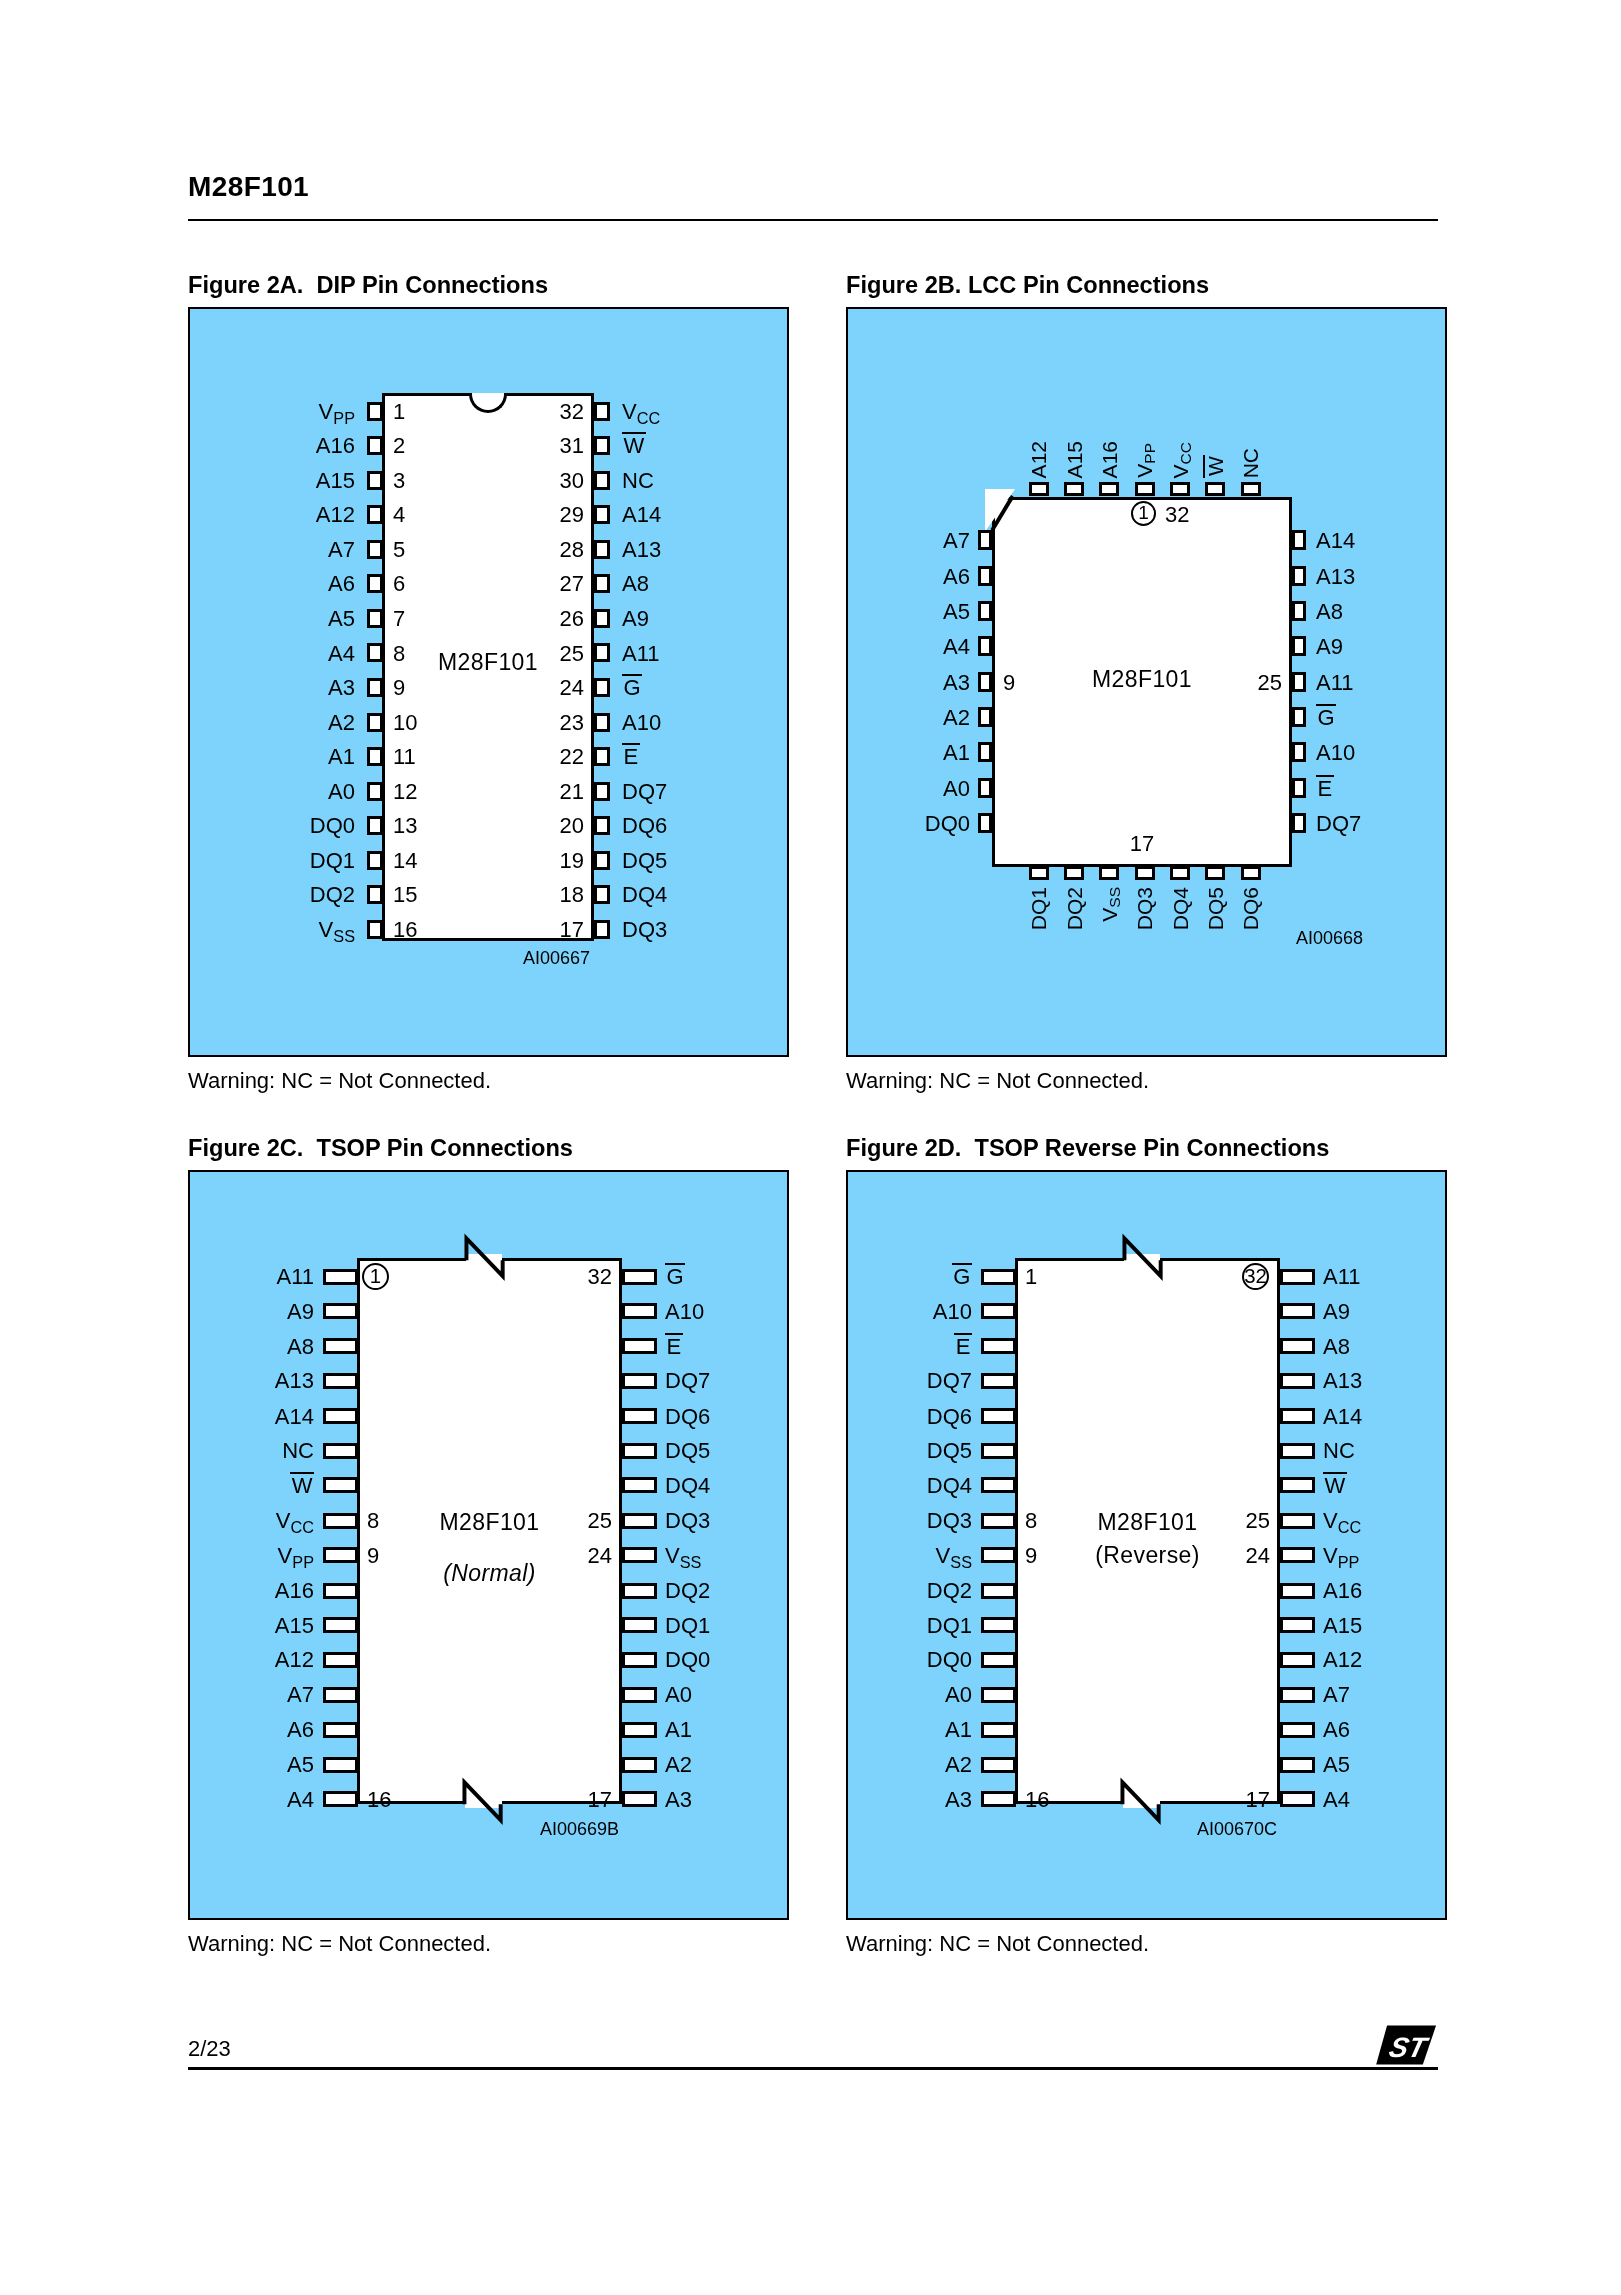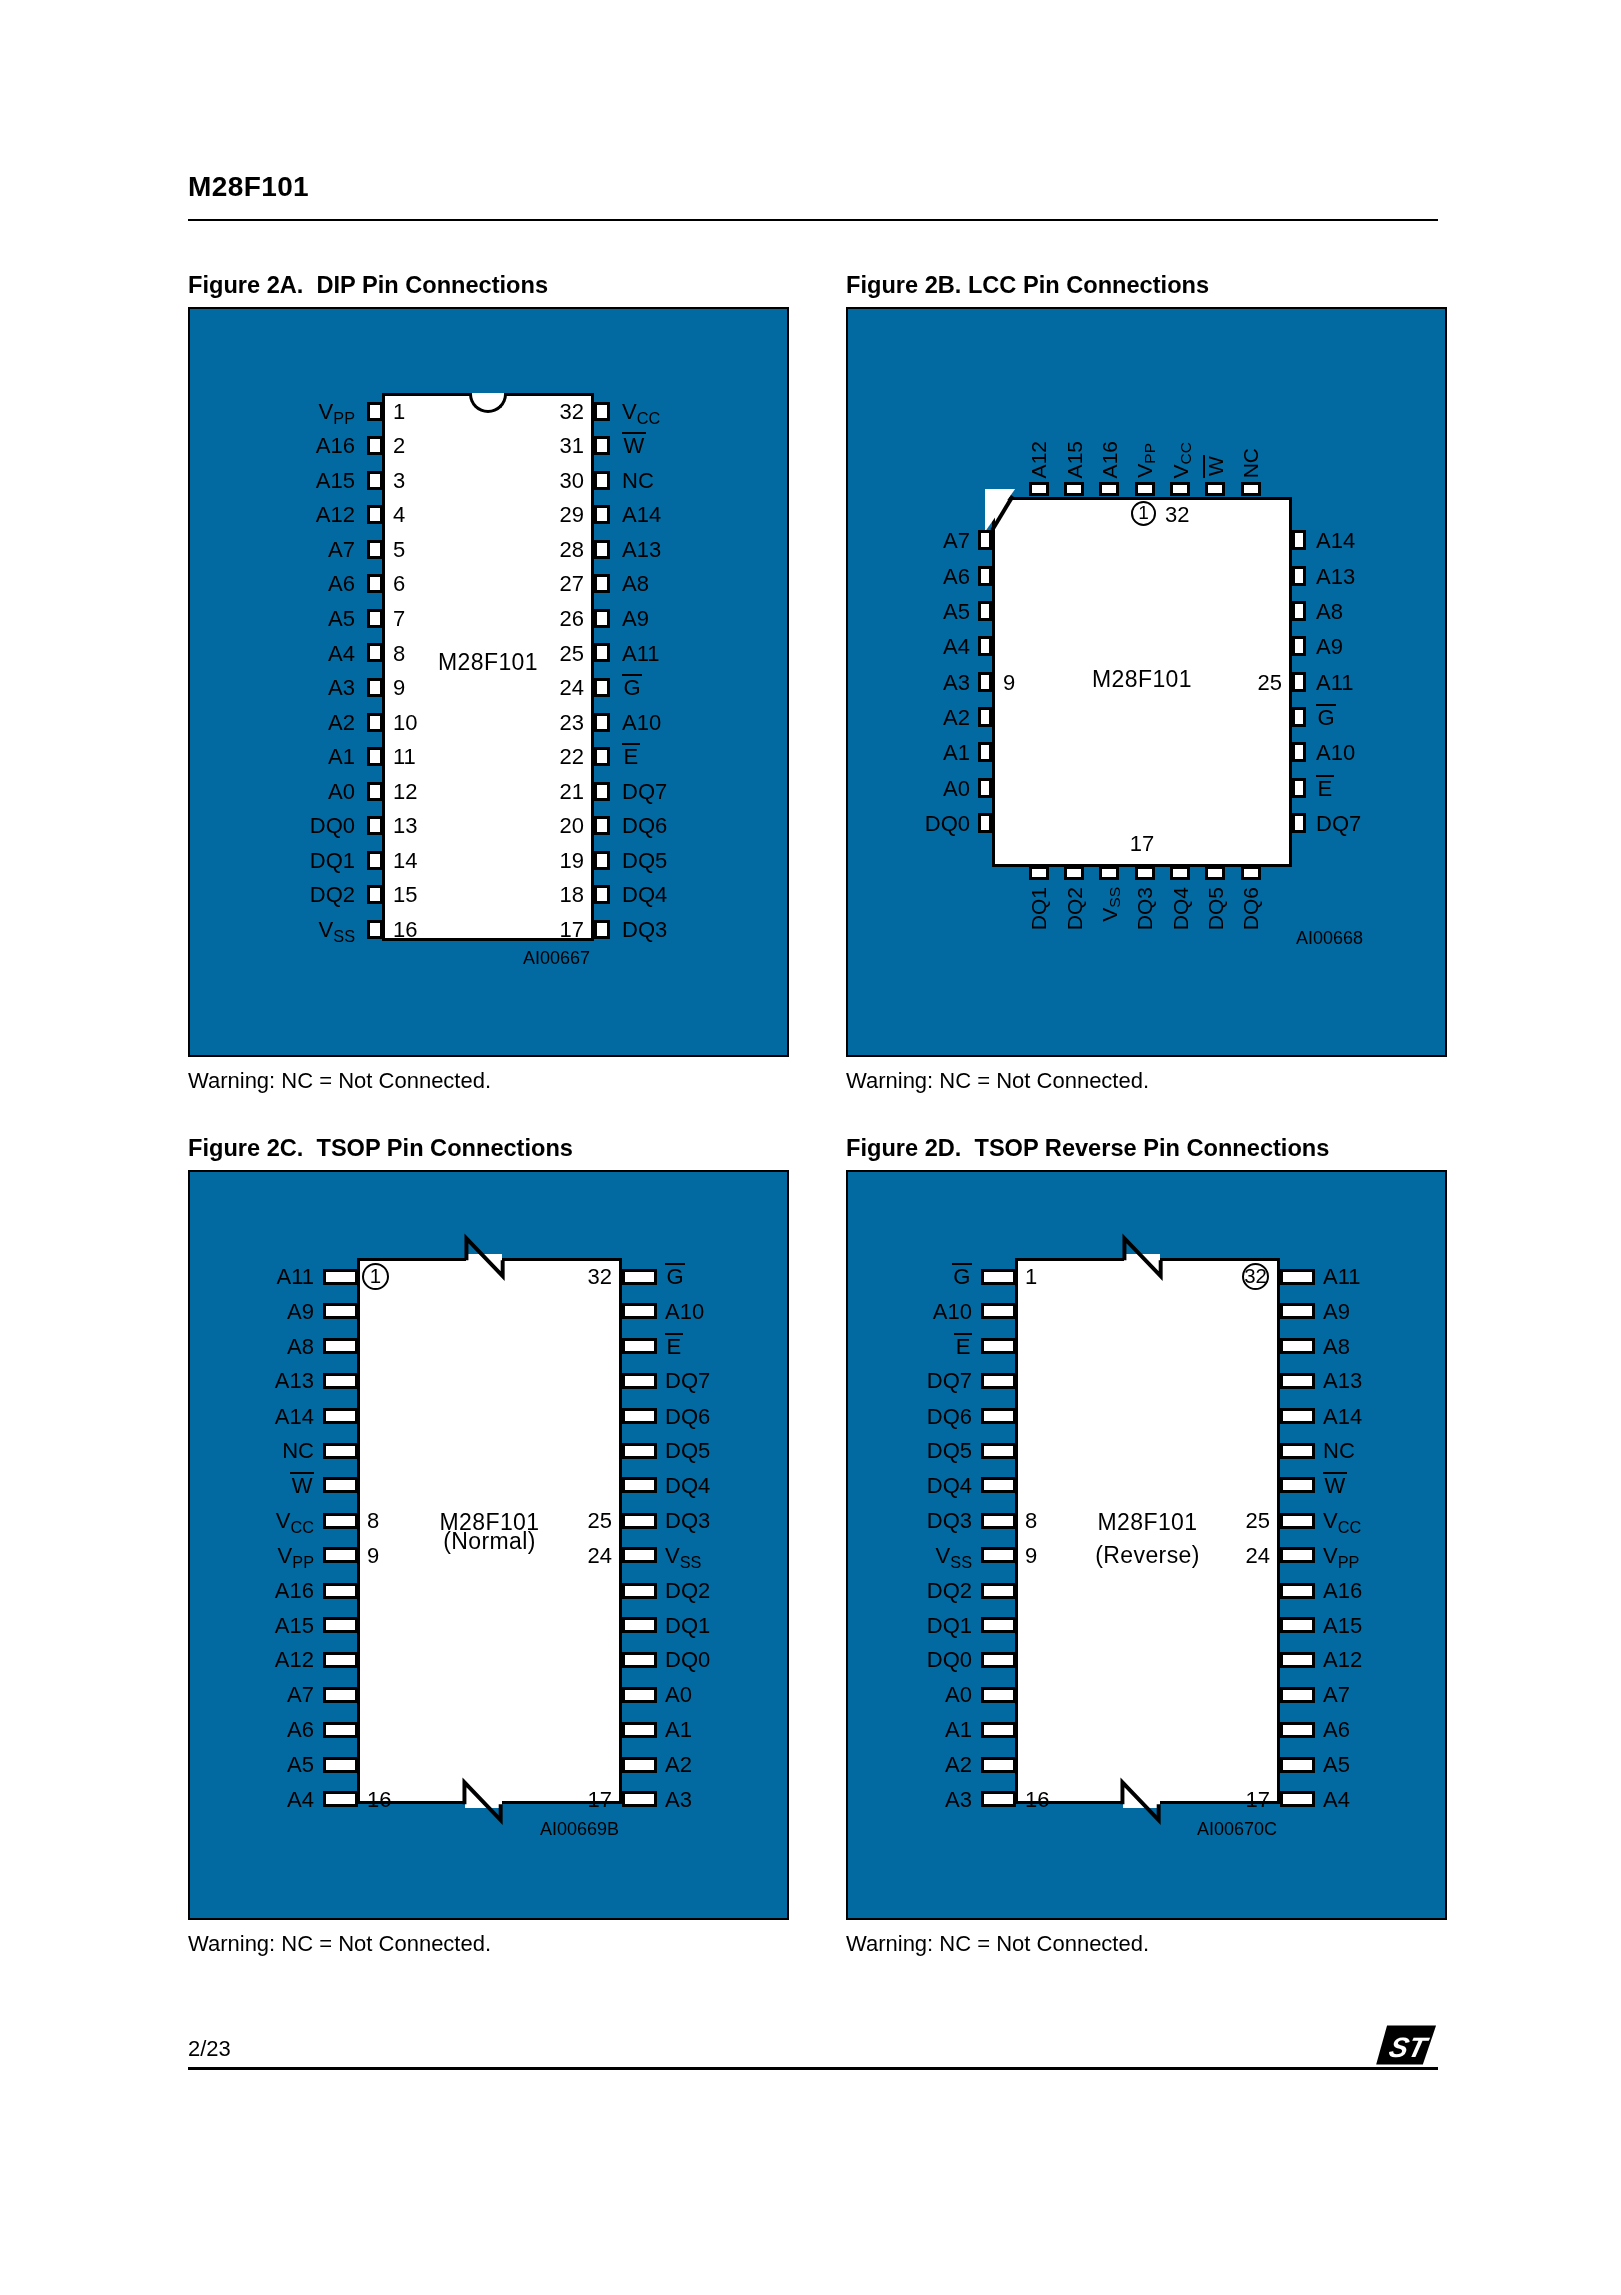--- a/index.html
+++ b/index.html
@@ -4,21 +4,21 @@
 <style>
   html,body{margin:0;padding:0;background:#fff;}
   #page{position:relative;width:1622px;height:2295px;background:#ffffff;
         font-family:"Liberation Sans", sans-serif;color:#000;overflow:hidden;}
   .hdr-title{position:absolute;left:188px;top:171px;font-size:28px;font-weight:bold;letter-spacing:0.4px;}
   .hdr-rule{position:absolute;left:188px;top:219px;width:1250px;height:2.4px;background:#000;}
   .figure{position:absolute;width:498px;height:832px;}
   #fig2a{left:188px;top:272px;} #fig2b{left:846px;top:272px;}
   #fig2c{left:188px;top:1135px;} #fig2d{left:846px;top:1135px;}
   .fig-title{position:absolute;left:0;top:0;margin:0;font-size:23.6px;font-weight:bold;white-space:pre;}
-  .fig-box{position:absolute;left:0;top:35px;width:601px;height:750px;border:2.4px solid #000;box-sizing:border-box;background:#0369a1;}
+  .fig-box{position:absolute;left:0;top:35px;width:601px;height:750px;border:2.4px solid #000;box-sizing:border-box;background:#7dd3fc;}
   .diagram{position:absolute;left:0;top:0;width:596px;height:745px;}
   .warning{position:absolute;left:0;top:796px;margin:0;font-size:22px;}
   .warning b{font-weight:normal;}
   .pbody{position:absolute;background:#fff;border:3.1px solid #000;box-sizing:border-box;}
   .pin{position:absolute;background:#fff;border:3.1px solid #000;box-sizing:border-box;}
   .lab,.num{position:absolute;font-size:22px;height:27px;line-height:27px;white-space:nowrap;}
   .r{text-align:right;}
   .chip{position:absolute;font-size:23px;height:28px;line-height:28px;text-align:center;letter-spacing:0.4px;}
   .ref{position:absolute;font-size:18px;height:20.4px;line-height:20.4px;text-align:right;}
   .ovl{border-top:2.4px solid #000;padding:0 1.6px;line-height:1.05;display:inline-block;}
@@ -317,21 +317,21 @@
           <div class="pin" style="left: 432px; top: 515px; width: 35px; height: 15.7px;"></div>
           <div class="lab" style="left: 475px; top: 509px;">A0</div>
           <div class="pin" style="left: 432px; top: 550px; width: 35px; height: 15.7px;"></div>
           <div class="lab" style="left: 475px; top: 544px;">A1</div>
           <div class="pin" style="left: 432px; top: 585px; width: 35px; height: 15.7px;"></div>
           <div class="lab" style="left: 475px; top: 579px;">A2</div>
           <div class="pin" style="left: 432px; top: 619px; width: 35px; height: 15.7px;"></div>
           <div class="lab" style="left: 475px; top: 614px;">A3</div>
           <div class="num r" style="left: 343px; top: 614px; width: 79px;">17</div>
           <div class="chip" style="left: 167px; top: 336px; width: 265px;">M28F101</div>
-          <div class="chip" style="left: 167px; top: 355px; width: 265px;">(Normal)</div>
+          <div class="chip" style="left: 167px; top: 387px; width: 265px; font-style: italic;">(Normal)</div>
           <div class="ref" style="left: 272px; top: 647px; width: 157px;">AI00669B</div>
         </div>
     </div>
     <p class="warning"><b>Warning:</b> <span>NC = Not Connected.</span></p>
   </section>
 
   <section class="figure" id="fig2d">
     <h2 class="fig-title">Figure 2D.  TSOP Reverse Pin Connections</h2>
     <div class="fig-box">
       <div class="diagram">

